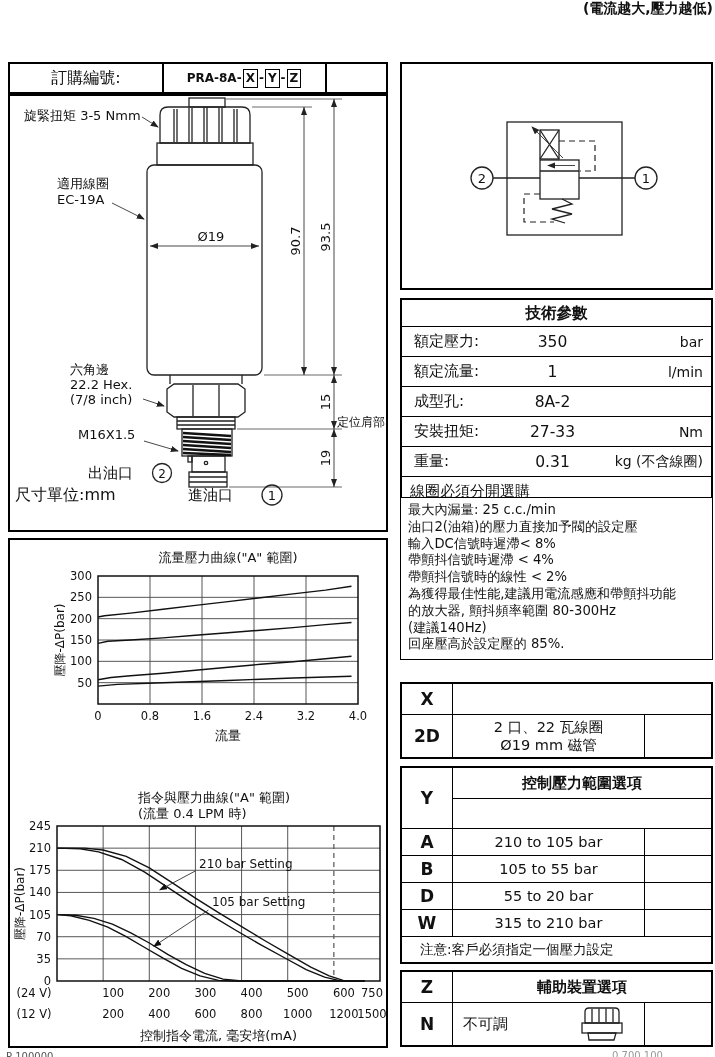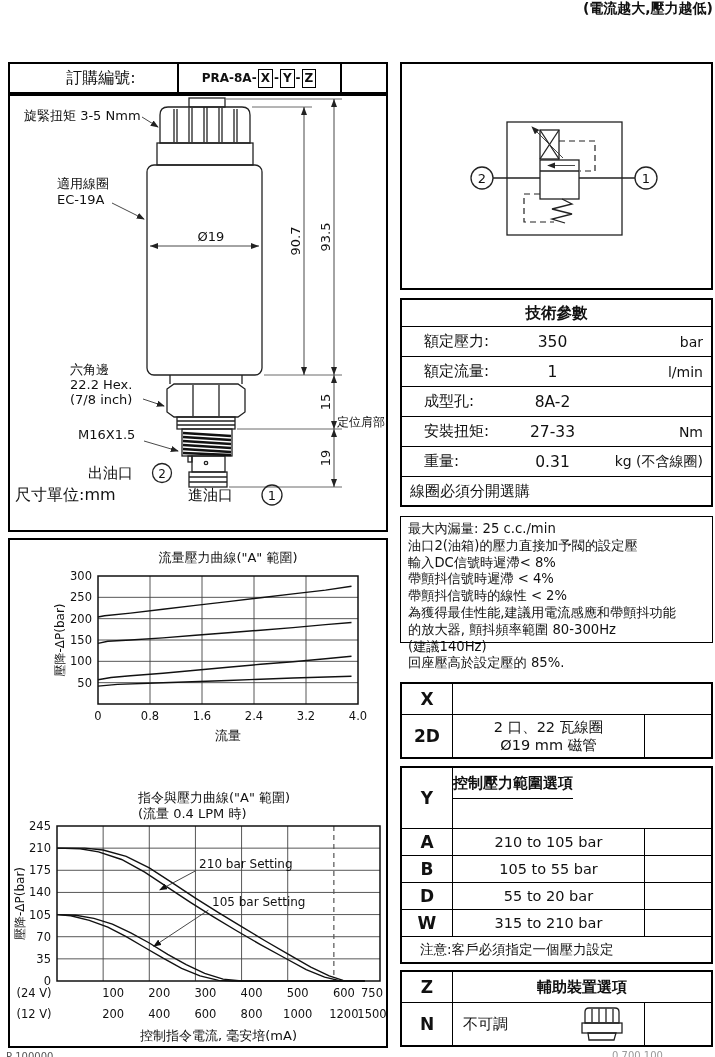--- a/index.html
+++ b/index.html
@@ -7,57 +7,57 @@
         font-family:"DejaVu Sans",sans-serif;color:#111;}
   .box{position:absolute;border:2px solid #000;background:#fff;box-sizing:border-box;}
 
   
   .title-block{position:absolute;top:0;right:2px;width:340px;text-align:right;}
   .main-title{font-size:27px;font-weight:bold;line-height:30px;}
   .sub-title{font-size:14px;font-weight:bold;line-height:16px;}
 
   
   .order-box{left:8px;top:62px;width:380px;height:32px;display:flex;align-items:stretch;}
-  .order-label{width:152px;border-right:2px solid #000;display:flex;align-items:center;justify-content:center;font-size:16px;margin-left:15px;}
+  .order-label{width:152px;border-right:2px solid #000;display:flex;align-items:center;justify-content:center;font-size:16px;}
   .order-code{width:161px;border-right:2px solid #000;display:flex;align-items:center;justify-content:center;font-size:12px;font-weight:bold;}
   .order-extra{flex:1;}
   .code-box{display:inline-block;border:1.6px solid #000;padding:0 2px;margin:0 1px;line-height:17px;}
   .code-dash{margin:0 0px;}
 
   
   .drawing-box{left:8px;top:94px;width:380px;height:438px;}
   .charts-box{left:8px;top:538px;width:380px;height:510px;}
   .symbol-box{left:400px;top:62px;width:313px;height:228px;}
 
   
   .spec-box{left:400px;top:298px;width:313px;}
   .spec-header{height:26px;display:flex;align-items:center;justify-content:center;font-size:15.5px;font-weight:bold;}
   .spec-row{display:grid;grid-template-columns:112px 1fr 120px;align-items:center;height:29px;border-top:1.5px solid #000;}
-  .spec-label{padding-left:22px;font-size:15px;}
+  .spec-label{padding-left:12px;font-size:15px;}
   .spec-value{text-align:center;font-size:15.5px;}
   .spec-unit{text-align:right;padding-right:8px;font-size:14px;}
   .spec-footer{border-top:1.5px solid #000;height:28px;display:flex;align-items:center;padding-left:8px;font-size:15px;}
 
   
-  .notes-box{left:400px;top:516px;width:313px;height:127px;border-width:1.5px;padding:4px 7px;}
+  .notes-box{left:400px;top:497px;width:313px;height:163px;border-width:1.5px;padding:4px 7px;}
   .note-line{font-size:13.2px;line-height:16.8px;white-space:nowrap;}
 
   
   .opt-header{display:flex;align-items:stretch;}
   .opt-key{width:50px;border-right:1.5px solid #000;display:flex;align-items:center;justify-content:center;font-size:17px;font-weight:bold;flex:none;}
   .opt-title{flex:1;display:flex;align-items:center;justify-content:center;font-size:15px;font-weight:bold;}
   .opt-row{display:flex;align-items:stretch;border-top:1.5px solid #000;}
   .opt-desc{flex:1;display:flex;flex-direction:column;align-items:center;justify-content:center;font-size:14.5px;line-height:18px;}
   .opt-extra{width:66px;border-left:1.5px solid #000;flex:none;}
   .x-box{left:400px;top:682px;width:313px;}
   .x-box .opt-header{height:30px;}
   .x-box .opt-row{height:42px;}
   .y-box{left:400px;top:766px;width:313px;}
   .y-header{display:flex;align-items:stretch;height:60px;}
-  .y-right{flex:1;display:flex;flex-direction:row;}
+  .y-right{flex:1;display:flex;flex-direction:column;}
   .y-title{height:30px;display:flex;align-items:center;justify-content:center;font-size:15px;font-weight:bold;border-bottom:1.5px solid #000;}
   .y-blank{flex:1;}
   .y-box .opt-row{height:26px;}
   .opt-note{border-top:1.5px solid #000;height:25px;display:flex;align-items:center;padding-left:18px;font-size:13.5px;}
   .z-box{left:400px;top:970px;width:313px;}
   .z-box .opt-header{height:30px;}
   .z-box .opt-row{height:42px;}
   .z-desc{flex:1;display:flex;align-items:center;font-size:15px;padding-left:10px;}
   .z-icon{margin-left:auto;margin-right:16px;}
 

